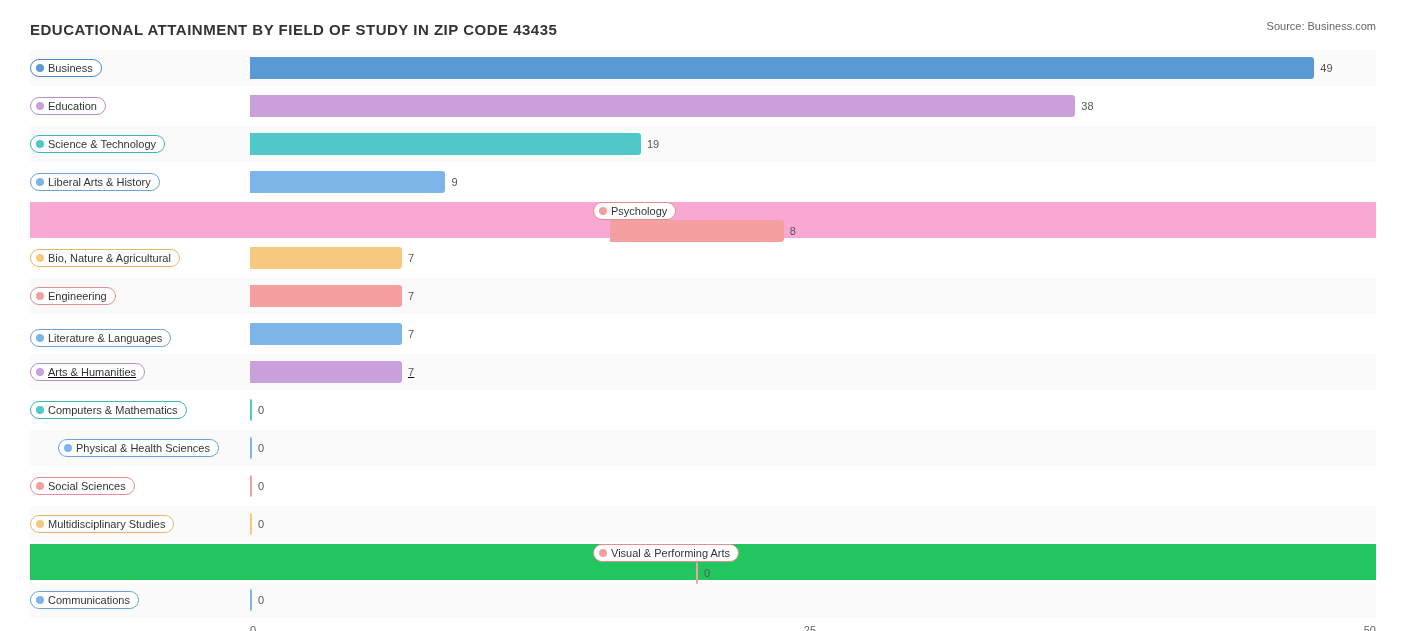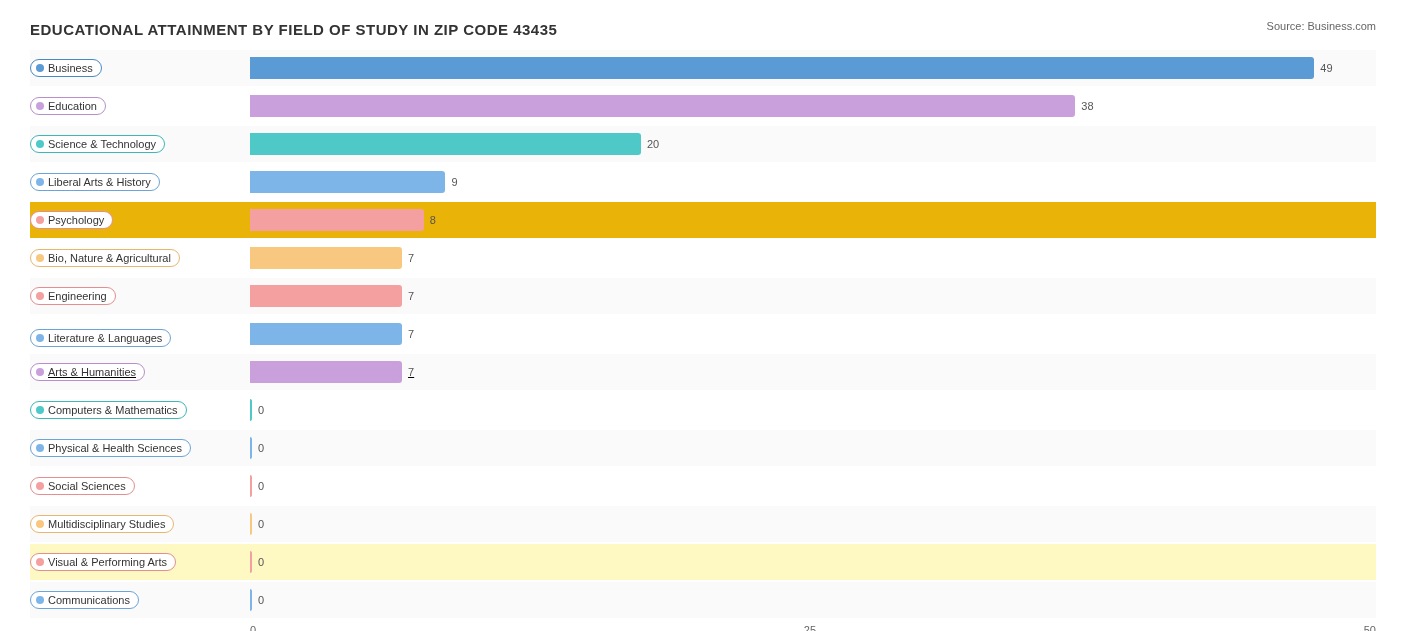--- a/index.html
+++ b/index.html
@@ -129,36 +129,36 @@
         </div>
         <div class="bar-row" style="border-bottom: none; background: rgb(250, 250, 250);">
           <div class="bar-label">
             <span class="label-pill" style="border-color: rgb(62, 183, 183);">
               <span class="label-dot" style="background: rgb(79, 200, 200);"></span>
               <span>Science &amp; Technology</span>
             </span>
           </div>
           <div class="bar-container">
             <div class="bar" style="width: 390.96px; background: rgb(79, 200, 200);"></div>
-            <span class="bar-value">20</span>
+            <span class="bar-value">19</span>
           </div>
         </div>
         <div class="bar-row" style="border-bottom: none; background: rgb(255, 255, 255);">
           <div class="bar-label">
             <span class="label-pill" style="border-color: rgb(109, 164, 215);">
               <span class="label-dot" style="background: rgb(126, 181, 232);"></span>
               <span>Liberal Arts &amp; History</span>
             </span>
           </div>
           <div class="bar-container">
             <div class="bar" style="width: 195.48px; background: rgb(126, 181, 232);"></div>
             <span class="bar-value">9</span>
           </div>
         </div>
-        <div class="bar-row" style="border-bottom: none; background: #eab308;">
+        <div class="bar-row" style="border-bottom: none; background: #f9a8d4; flex-direction: column;">
           <div class="bar-label">
             <span class="label-pill" style="border-color: rgb(227, 143, 143);">
               <span class="label-dot" style="background: rgb(244, 160, 160);"></span>
               <span>Psychology</span>
             </span>
           </div>
           <div class="bar-container">
             <div class="bar" style="width: 173.76px; background: rgb(244, 160, 160);"></div>
             <span class="bar-value">8</span>
           </div>
@@ -218,21 +218,21 @@
               <span>Computers &amp; Mathematics</span>
             </span>
           </div>
           <div class="bar-container">
             <div class="bar" style="width: 2px; background: rgb(79, 200, 200);"></div>
             <span class="bar-value">0</span>
           </div>
         </div>
         <div class="bar-row" style="border-bottom: none; background: rgb(250, 250, 250);">
           <div class="bar-label">
-            <span class="label-pill" style="border-color: rgb(109, 164, 215);">
+            <span class="label-pill" style="border-color: rgb(109, 164, 215); margin-left: 28px;">
               <span class="label-dot" style="background: rgb(126, 181, 232);"></span>
               <span>Physical &amp; Health Sciences</span>
             </span>
           </div>
           <div class="bar-container">
             <div class="bar" style="width: 2px; background: rgb(126, 181, 232);"></div>
             <span class="bar-value">0</span>
           </div>
         </div>
         <div class="bar-row" style="border-bottom: none; background: rgb(255, 255, 255);">
@@ -252,21 +252,21 @@
             <span class="label-pill" style="border-color: rgb(232, 183, 111);">
               <span class="label-dot" style="background: rgb(249, 200, 128);"></span>
               <span>Multidisciplinary Studies</span>
             </span>
           </div>
           <div class="bar-container">
             <div class="bar" style="width: 2px; background: rgb(249, 200, 128);"></div>
             <span class="bar-value">0</span>
           </div>
         </div>
-        <div class="bar-row" style="border-bottom: none; background: #fef9c3;">
+        <div class="bar-row" style="border-bottom: none; background: #22c55e; flex-direction: column;">
           <div class="bar-label">
             <span class="label-pill" style="border-color: rgb(227, 143, 143);">
               <span class="label-dot" style="background: rgb(244, 160, 160);"></span>
               <span>Visual &amp; Performing Arts</span>
             </span>
           </div>
           <div class="bar-container">
             <div class="bar" style="width: 2px; background: rgb(244, 160, 160);"></div>
             <span class="bar-value">0</span>
           </div>

